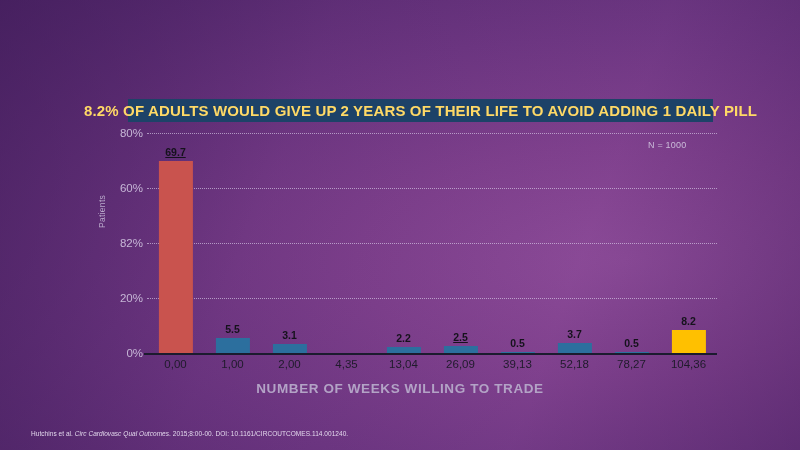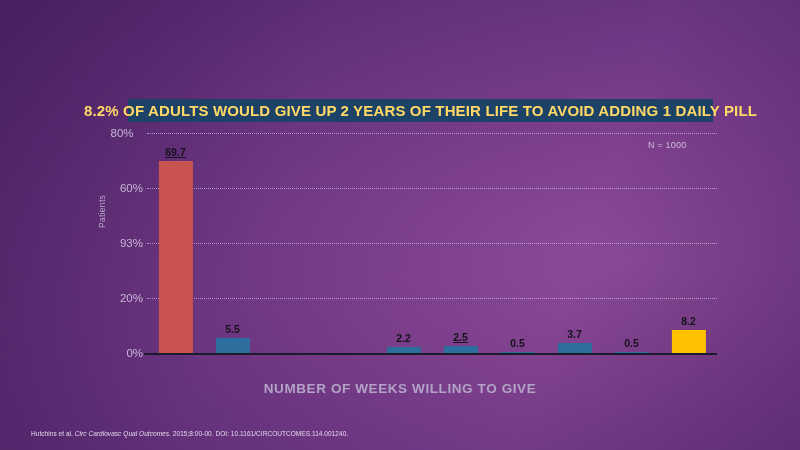--- a/index.html
+++ b/index.html
@@ -229,41 +229,45 @@
     <span class="banner-text">8.2% OF ADULTS WOULD GIVE UP 2 YEARS OF THEIR LIFE TO AVOID ADDING 1 DAILY PILL</span>
   </div>
 
   <div class="chart-area">
 
     <div class="yaxis-title">Patients</div>
 
     <div class="ytick-holder">
         <div class="ylabel-tick" style="top: 220px;">0%</div>
         <div class="ylabel-tick" style="top: 165px;">20%</div>
-        <div class="ylabel-tick" style="top: 110px;">93%</div>
+        <div class="ylabel-tick" style="top: 110px;">82%</div>
         <div class="ylabel-tick" style="top: 55px;">60%</div>
-        <div class="ylabel-tick" style="top: 0px; text-align: center;">80%</div>
+        <div class="ylabel-tick" style="top: 0px;">80%</div>
       </div>
 
     <div class="plot">
       <div class="gridlines">
           <div class="gridline" style="top: 165px;"></div>
           <div class="gridline" style="top: 110px;"></div>
           <div class="gridline" style="top: 55px;"></div>
           <div class="gridline" style="top: 0px;"></div>
         </div>
       <div class="bars">
           <div class="bar-slot" style="left: 0px; width: 57px;">
             <div class="bar" style="height: 191.675px; width: 34.2px; background: rgb(201, 83, 78);"></div>
             <div class="bar-label" style="bottom: 194.675px; text-decoration: underline;">69.7</div>
           </div>
           <div class="bar-slot" style="left: 57px; width: 57px;">
             <div class="bar" style="height: 15.125px; width: 34.2px; background: rgb(44, 111, 158);"></div>
             <div class="bar-label" style="bottom: 18.125px;">5.5</div>
           </div>
+          <div class="bar-slot" style="left: 114px; width: 57px;">
+            <div class="bar" style="height: 8.525px; width: 34.2px; background: rgb(44, 111, 158);"></div>
+            <div class="bar-label" style="bottom: 11.525px;">3.1</div>
+          </div>
           <div class="bar-slot" style="left: 228px; width: 57px;">
             <div class="bar" style="height: 6.05px; width: 34.2px; background: rgb(44, 111, 158);"></div>
             <div class="bar-label" style="bottom: 9.05px;">2.2</div>
           </div>
           <div class="bar-slot" style="left: 285px; width: 57px;">
             <div class="bar" style="height: 6.875px; width: 34.2px; background: rgb(44, 111, 158);"></div>
             <div class="bar-label" style="bottom: 9.875px; text-decoration: underline;">2.5</div>
           </div>
           <div class="bar-slot" style="left: 342px; width: 57px;">
             <div class="bar" style="height: 1.5px; width: 34.2px; background: rgb(44, 111, 158);"></div>
@@ -278,22 +282,34 @@
             <div class="bar-label" style="bottom: 4.5px;">0.5</div>
           </div>
           <div class="bar-slot" style="left: 513px; width: 57px;">
             <div class="bar" style="height: 22.55px; width: 34.2px; background: rgb(255, 192, 0);"></div>
             <div class="bar-label" style="bottom: 25.55px;">8.2</div>
           </div>
         </div>
       <div class="axis-x"></div>
     </div>
 
-
-    <div class="xaxis-title">NUMBER OF WEEKS WILLING TO GIVE</div>
+    <div class="xlabels">
+        <div class="xtick" style="left: 28.5px;">0,00</div>
+        <div class="xtick" style="left: 85.5px;">1,00</div>
+        <div class="xtick" style="left: 142.5px;">2,00</div>
+        <div class="xtick" style="left: 199.5px;">4,35</div>
+        <div class="xtick" style="left: 256.5px;">13,04</div>
+        <div class="xtick" style="left: 313.5px;">26,09</div>
+        <div class="xtick" style="left: 370.5px;">39,13</div>
+        <div class="xtick" style="left: 427.5px;">52,18</div>
+        <div class="xtick" style="left: 484.5px;">78,27</div>
+        <div class="xtick" style="left: 541.5px;">104,36</div>
+      </div>
+
+    <div class="xaxis-title">NUMBER OF WEEKS WILLING TO TRADE</div>
 
     <div class="n-note">N = 1000</div>
   </div>
 
   <div class="footnote">
     <span>Hutchins et al. </span><span class="it">Circ Cardiovasc Qual Outcomes</span><span>. 2015;8:00-00. DOI: 10.1161/CIRCOUTCOMES.114.001240.</span>
   </div>
 
 </div>
 

